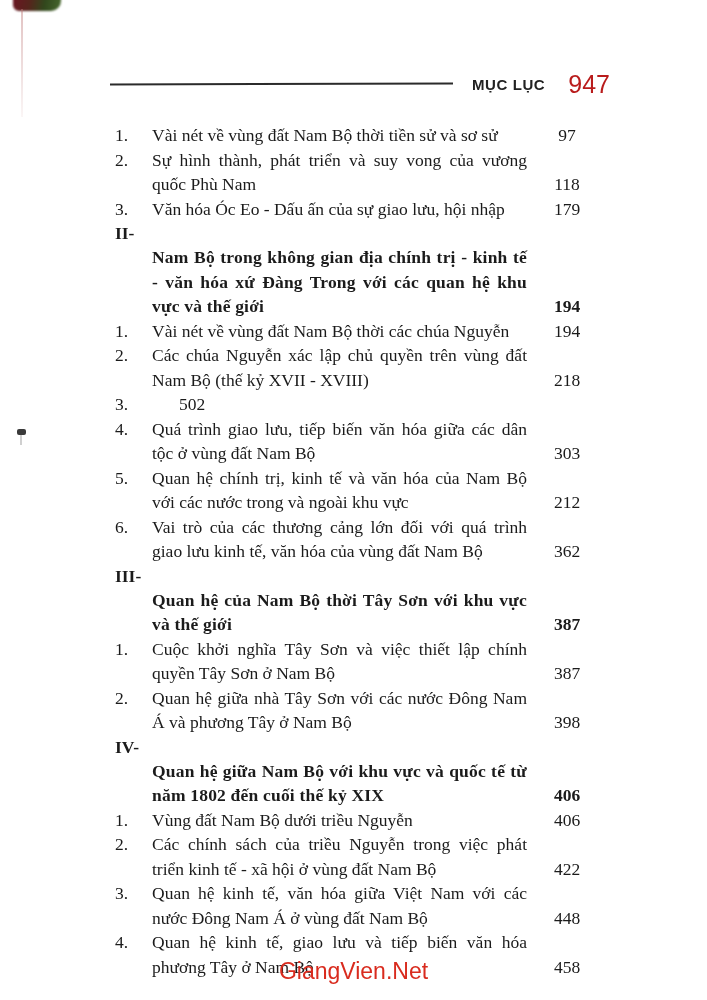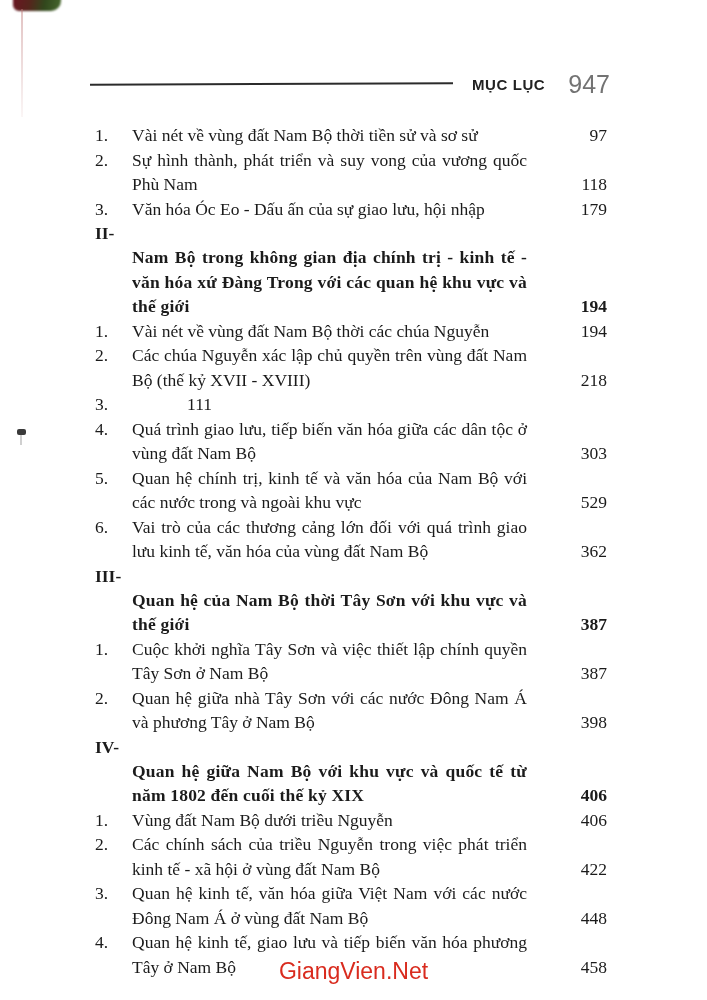--- a/index.html
+++ b/index.html
@@ -65,21 +65,21 @@
     font-size: 15px;
     font-weight: 700;
     letter-spacing: 0.6px;
     color: #222;
     white-space: nowrap;
   }
   .header-page {
     font-family: "Liberation Sans", sans-serif;
     font-size: 25px;
     font-weight: 400;
-    color: #737373;
+    color: #b91c1c;
     margin-left: 23px;
     white-space: nowrap;
   }
 
   
   .toc {
     margin: 26px 100px 0 95px;
   }
   .entry {
     display: flex;
@@ -89,21 +89,21 @@
   .entry-label {
     flex: 0 0 37px;
     white-space: nowrap;
   }
   .entry-text {
     flex: 1 1 auto;
     text-align: justify;
   }
   .entry-page {
     flex: 0 0 80px;
-    text-align: right;
+    text-align: center;
     align-self: flex-end;
     white-space: nowrap;
   }
   .entry.bold { font-weight: 700; }
   .entry.bold .entry-text { letter-spacing: 0.2px; margin-top: 24px; }
 
   
   .watermark {
     position: absolute;
     left: 0; top: 941px;
@@ -111,21 +111,21 @@
     text-align: center;
     font-family: "Liberation Sans", sans-serif;
     font-size: 23px;
     color: #d92b1e;
     margin-top: 17px;
   }
 </style>
 </head>
 <body>
 
-<div class="page" style="background: rgb(255, 255, 255); color: rgb(27, 27, 27);">
+<div class="page" style="background: rgb(255, 255, 255); color: rgb(27, 27, 27); padding-left: 20px;">
 
   <div class="corner-artifact"></div>
   <div class="page-edge-line"></div>
   <div class="smudge-mark"></div>
   <div class="smudge-tail"></div>
 
   <div class="header">
     <div class="header-rule" style="background: rgb(43, 43, 43);"></div>
     <div class="header-title">MỤC LỤC</div>
     <div class="header-page">947</div>
@@ -163,33 +163,33 @@
   </div>
 
   <div class="entry">
     <span class="entry-label">2.</span>
     <span class="entry-text">Các chúa Nguyễn xác lập chủ quyền trên vùng đất Nam Bộ (thế kỷ XVII - XVIII)</span>
     <span class="entry-page">218</span>
   </div>
 
   <div class="entry">
     <span class="entry-label">3.</span>
-    <span class="entry-page">111</span>
+    <span class="entry-page">502</span>
   </div>
 
   <div class="entry">
     <span class="entry-label">4.</span>
     <span class="entry-text">Quá trình giao lưu, tiếp biến văn hóa giữa các dân tộc ở vùng đất Nam Bộ</span>
     <span class="entry-page">303</span>
   </div>
 
   <div class="entry">
     <span class="entry-label">5.</span>
     <span class="entry-text">Quan hệ chính trị, kinh tế và văn hóa của Nam Bộ với các nước trong và ngoài khu vực</span>
-    <span class="entry-page">529</span>
+    <span class="entry-page">212</span>
   </div>
 
   <div class="entry">
     <span class="entry-label">6.</span>
     <span class="entry-text">Vai trò của các thương cảng lớn đối với quá trình giao lưu kinh tế, văn hóa của vùng đất Nam Bộ</span>
     <span class="entry-page">362</span>
   </div>
 
   <div class="entry bold">
     <span class="entry-label">III-</span>

